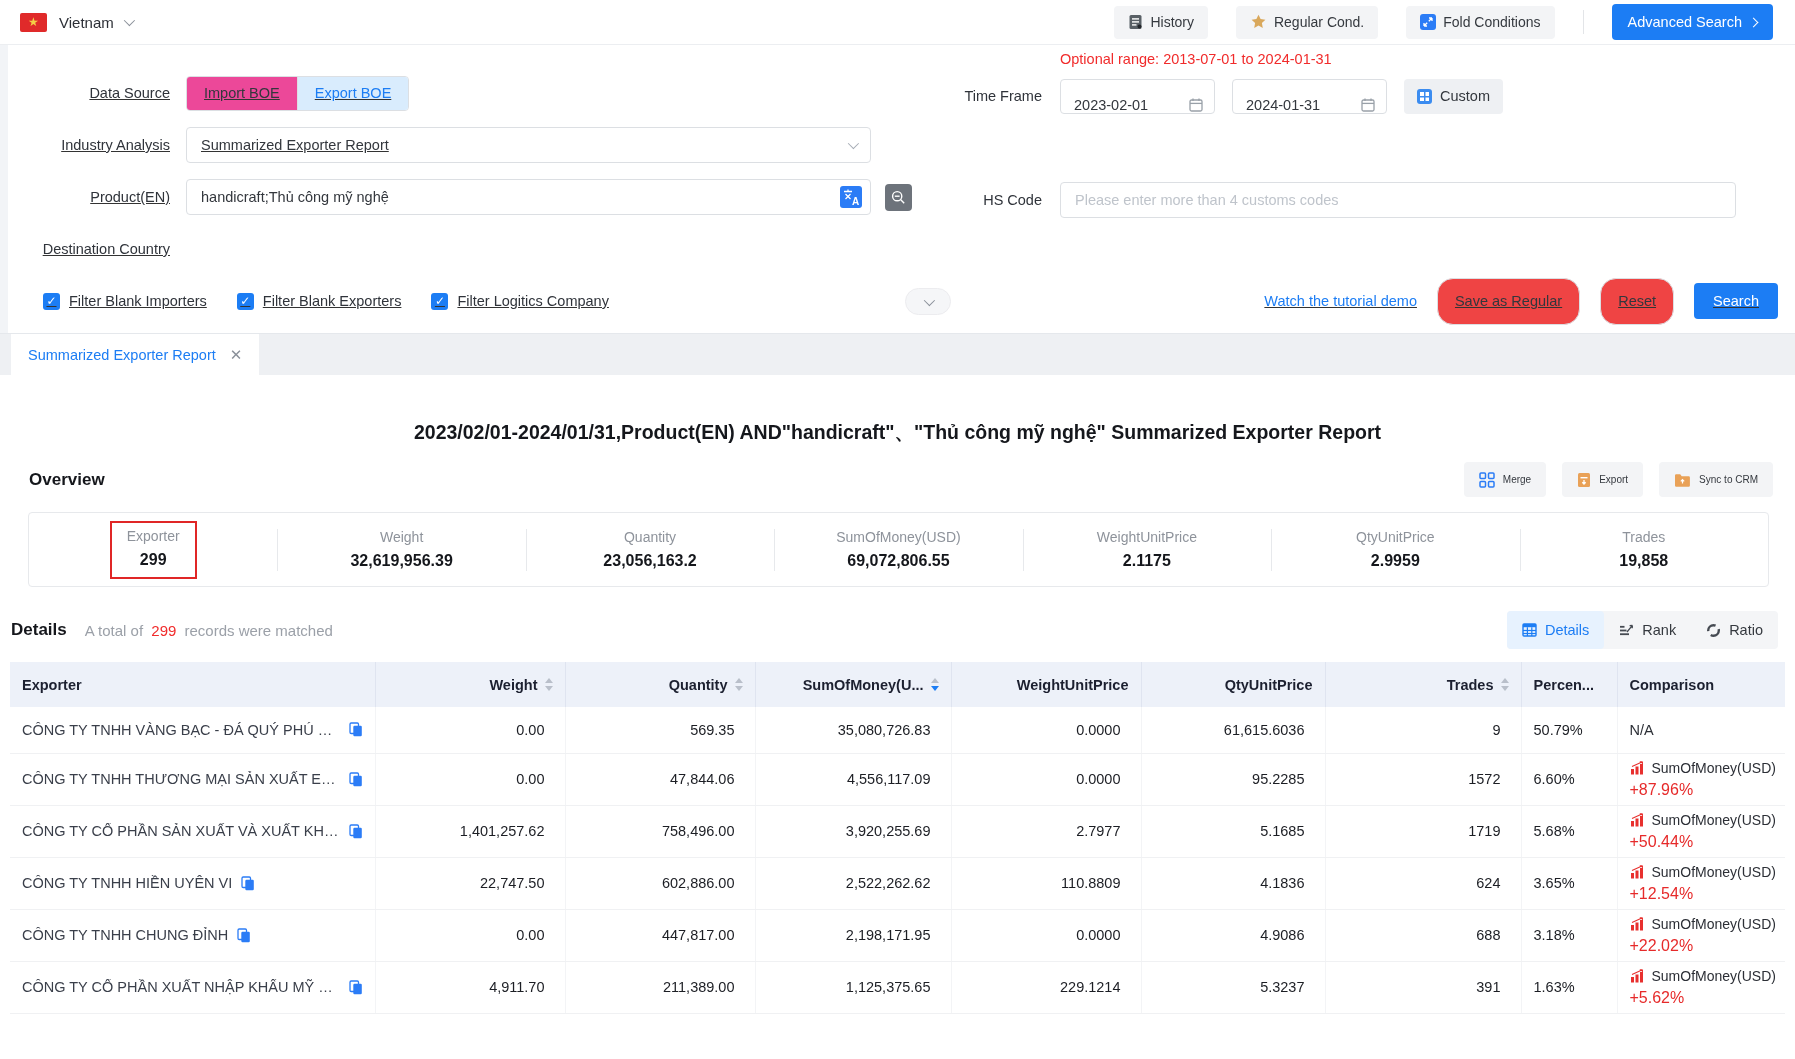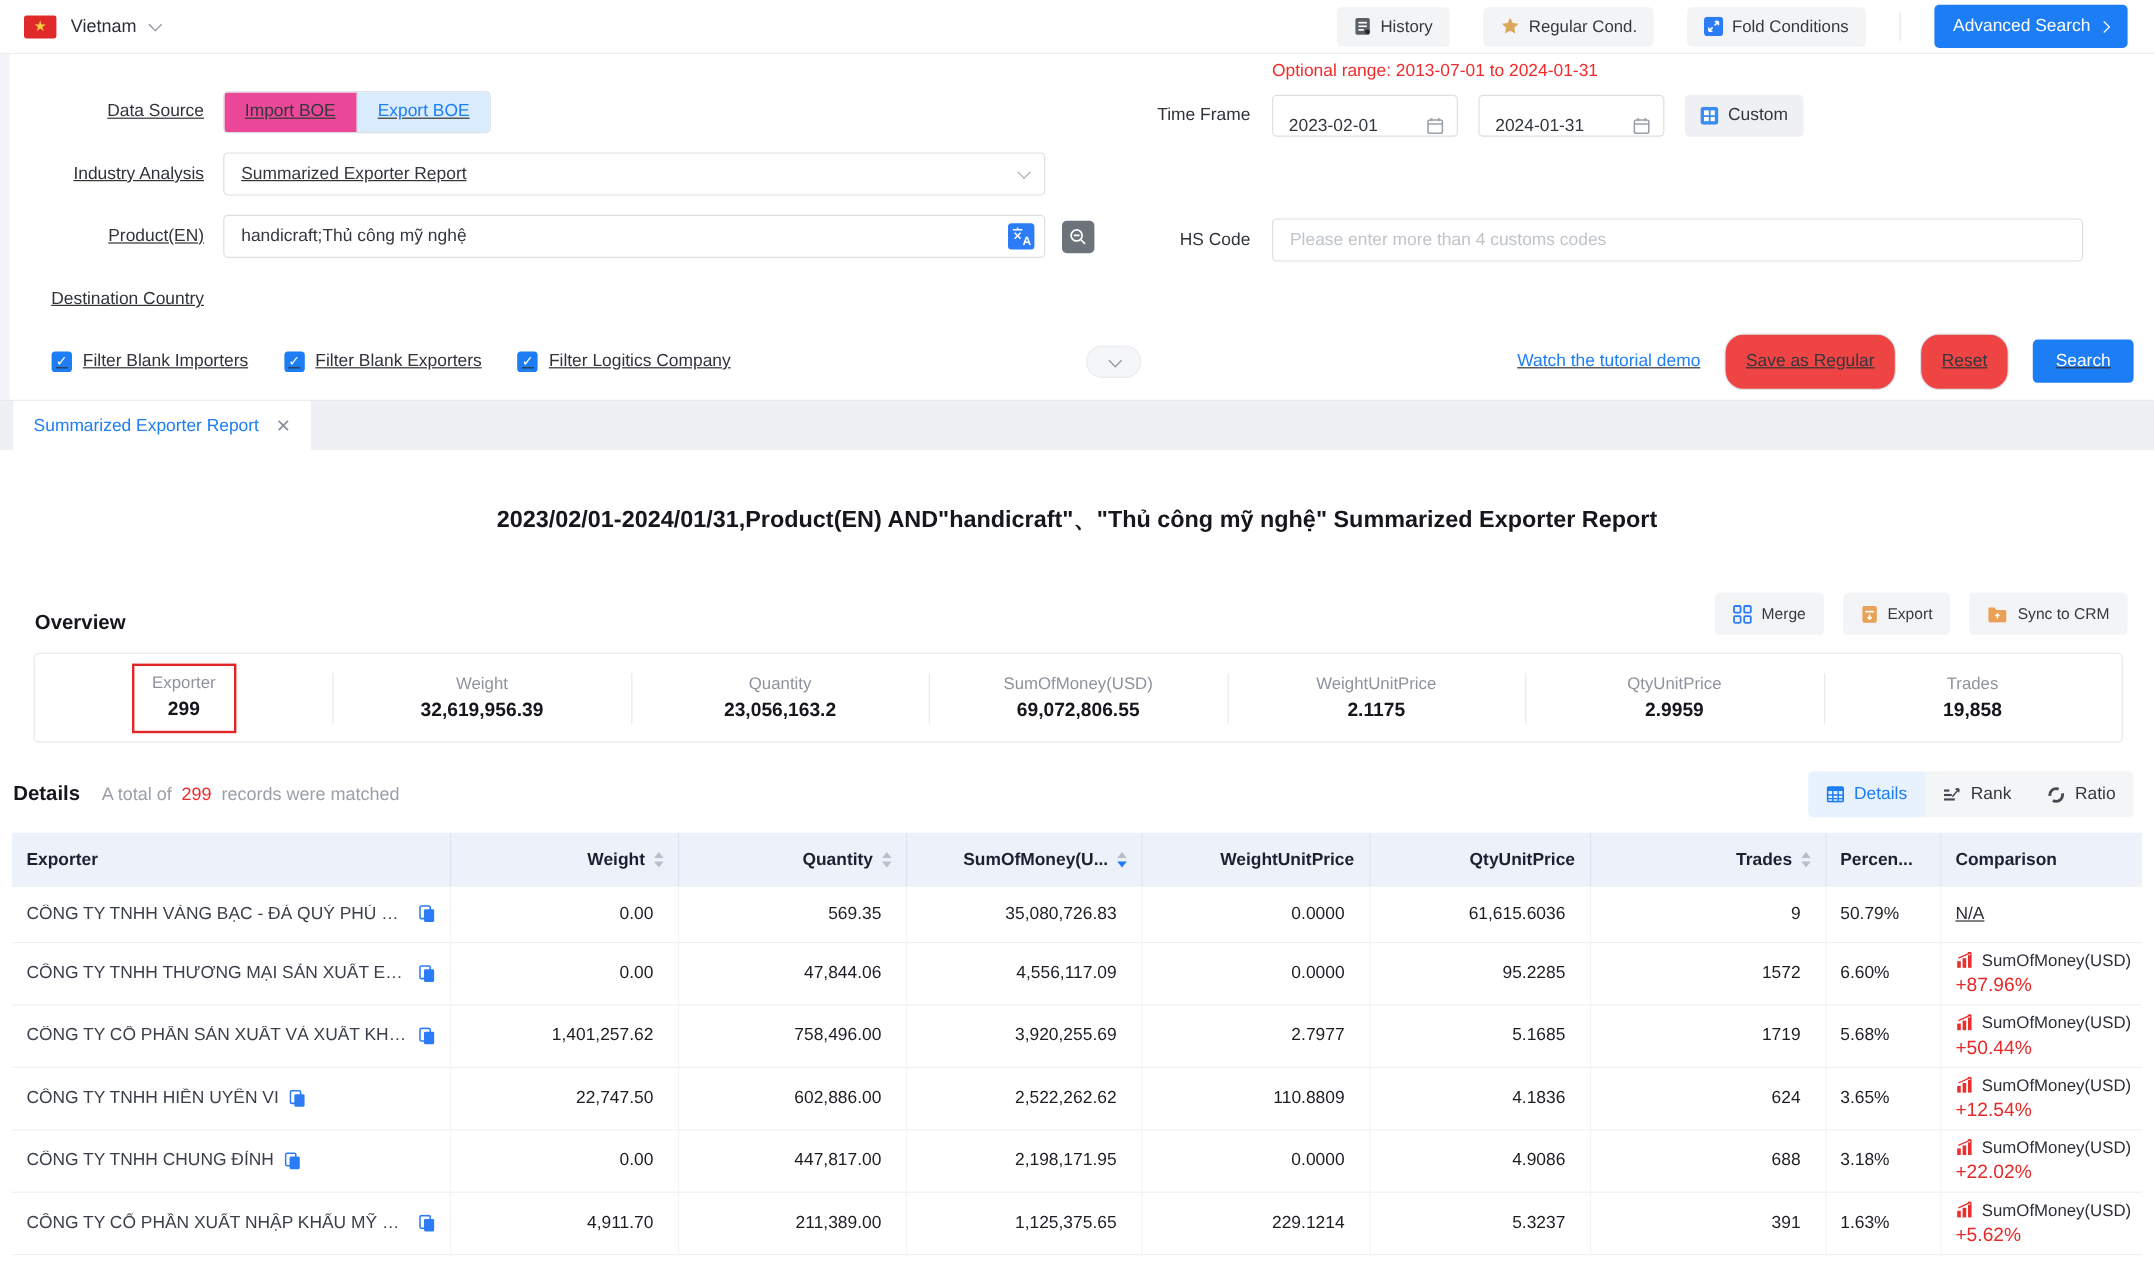--- a/index.html
+++ b/index.html
@@ -73,25 +73,25 @@
 
   
   .tabstrip { height:42px; background:#eef0f3; display:flex; align-items:stretch; padding-left:11px;
     border-top:1px solid #e5e8ec; }
   .tab { background:#fff; display:flex; align-items:center; gap:14px; padding:0 17px; font-size:14.5px;
     color:#1c7df4; cursor:pointer; }
   .tab-close { color:#8a9099; font-size:15px; cursor:pointer; }
 
   
   .report-title { text-align:center; margin-top:44px; font-size:19.5px; font-weight:600; color:#15171c; }
-  .overview-row { display:flex; align-items:flex-end; margin:48px 22px 0 29px; }
+  .overview-row { display:flex; align-items:center; margin:16px 22px 0 29px; }
   .sec-heading { font-size:17px; font-weight:bold; color:#15171c; }
   .ov-actions { margin-left:auto; display:flex; gap:16px; }
   .soft-btn { background:#f3f4f6; border-radius:4px; height:35px; padding:0 15px; display:flex;
-    align-items:center; gap:8px; font-size:13px; color:#35393f; cursor:pointer; }
+    align-items:center; gap:8px; font-size:10px; color:#35393f; cursor:pointer; }
   .stats-card { margin:15px 26px 0 28px; border:1px solid #e7e9ec; border-radius:4px; height:75px;
     display:flex; align-items:center; }
   .stat { flex:1; text-align:center; position:relative; }
   .stat + .stat::before { content:''; position:absolute; left:0; top:50%; transform:translateY(-50%);
     width:1px; height:42px; background:#e7e9ec; }
   .stat-label { font-size:14px; color:#8e939b; }
   .stat-value { font-size:16px; font-weight:bold; color:#15171c; margin-top:7px; }
   .stat-hl { display:inline-block; border:2px solid #e02626; padding:5px 15px 8px; }
   .details-row { display:flex; align-items:center; margin:24px 17px 0 11px; }
   .total-text { margin-left:18px; font-size:15px; color:#9ba0a8;text-align:center; }
@@ -116,21 +116,21 @@
   td.pct { text-align:left; }
   .carets { display:inline-flex; flex-direction:column; gap:3px; margin-left:7px; }
   .caret-up { width:0; height:0; border-left:4.5px solid transparent; border-right:4.5px solid transparent;
     border-bottom:5px solid #b9bfca; }
   .caret-down { width:0; height:0; border-left:4.5px solid transparent; border-right:4.5px solid transparent;
     border-top:5px solid #b9bfca; }
   .caret-down.active { border-top-color:#1c7df4; }
   .cmp-block { display:flex; flex-direction:column; gap:5px; }
   .cmp-line1 { display:flex; align-items:center; gap:7px; color:#2c2f36; font-size:14px; }
   .cmp-change { color:#e62a2a; font-size:16px; }
-  .cmp-na { color:#2c2f36;text-decoration:underline; }
+  .cmp-na { color:#2c2f36; }
   svg { display:block; }
 </style>
 </head>
 <body>
 
 <div class="topbar">
   <span class="flag">★</span>
   <span class="country-name">Vietnam</span>
   <span class="chev"></span>
   <div class="topbar-right">

